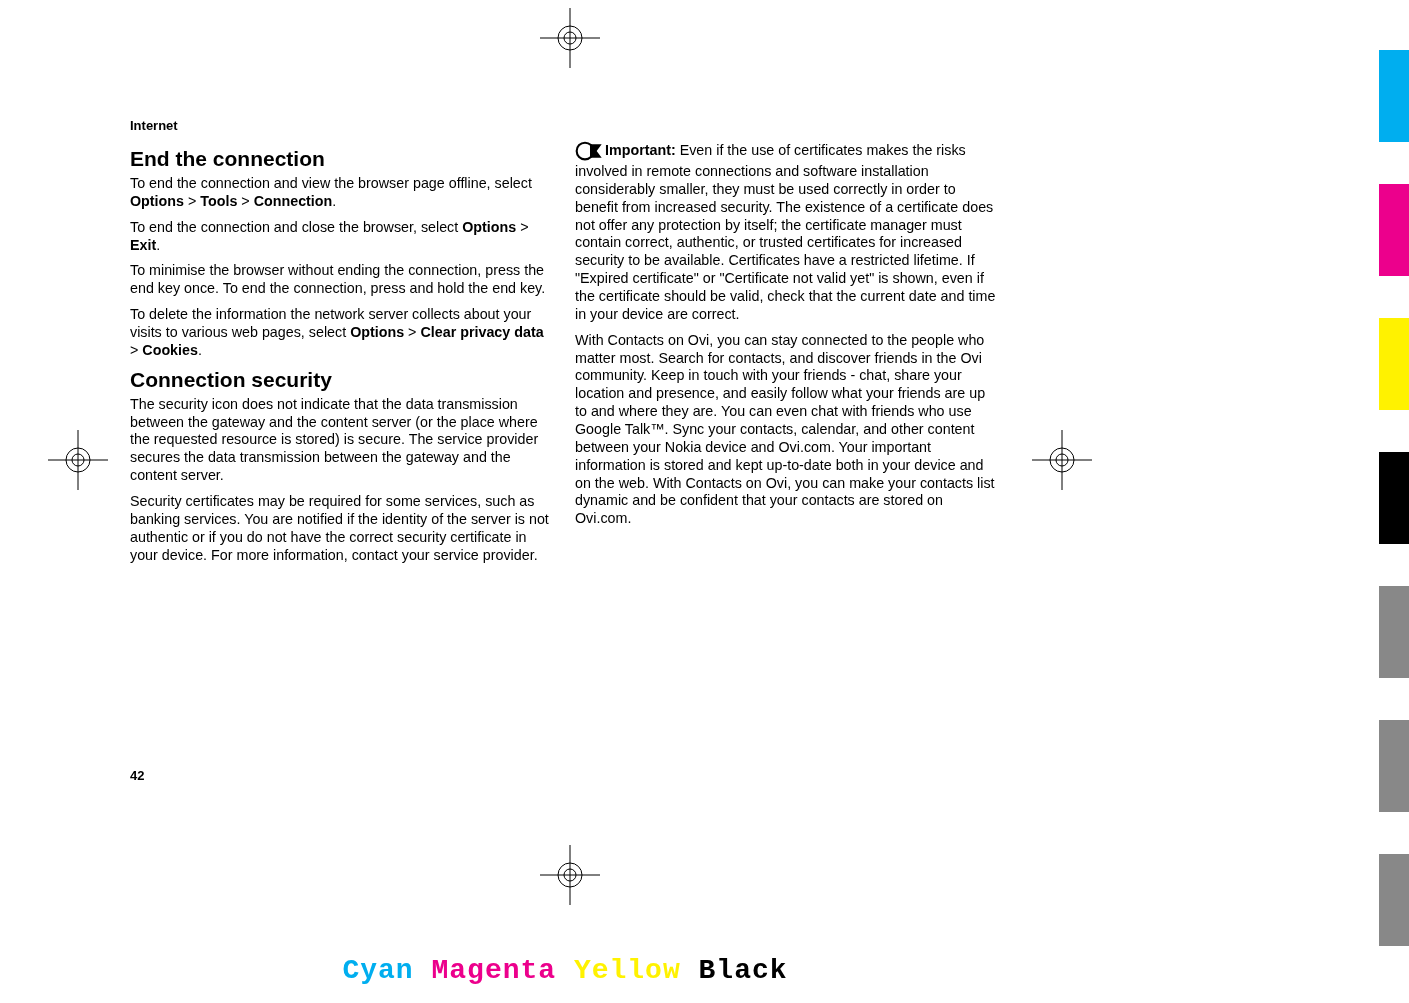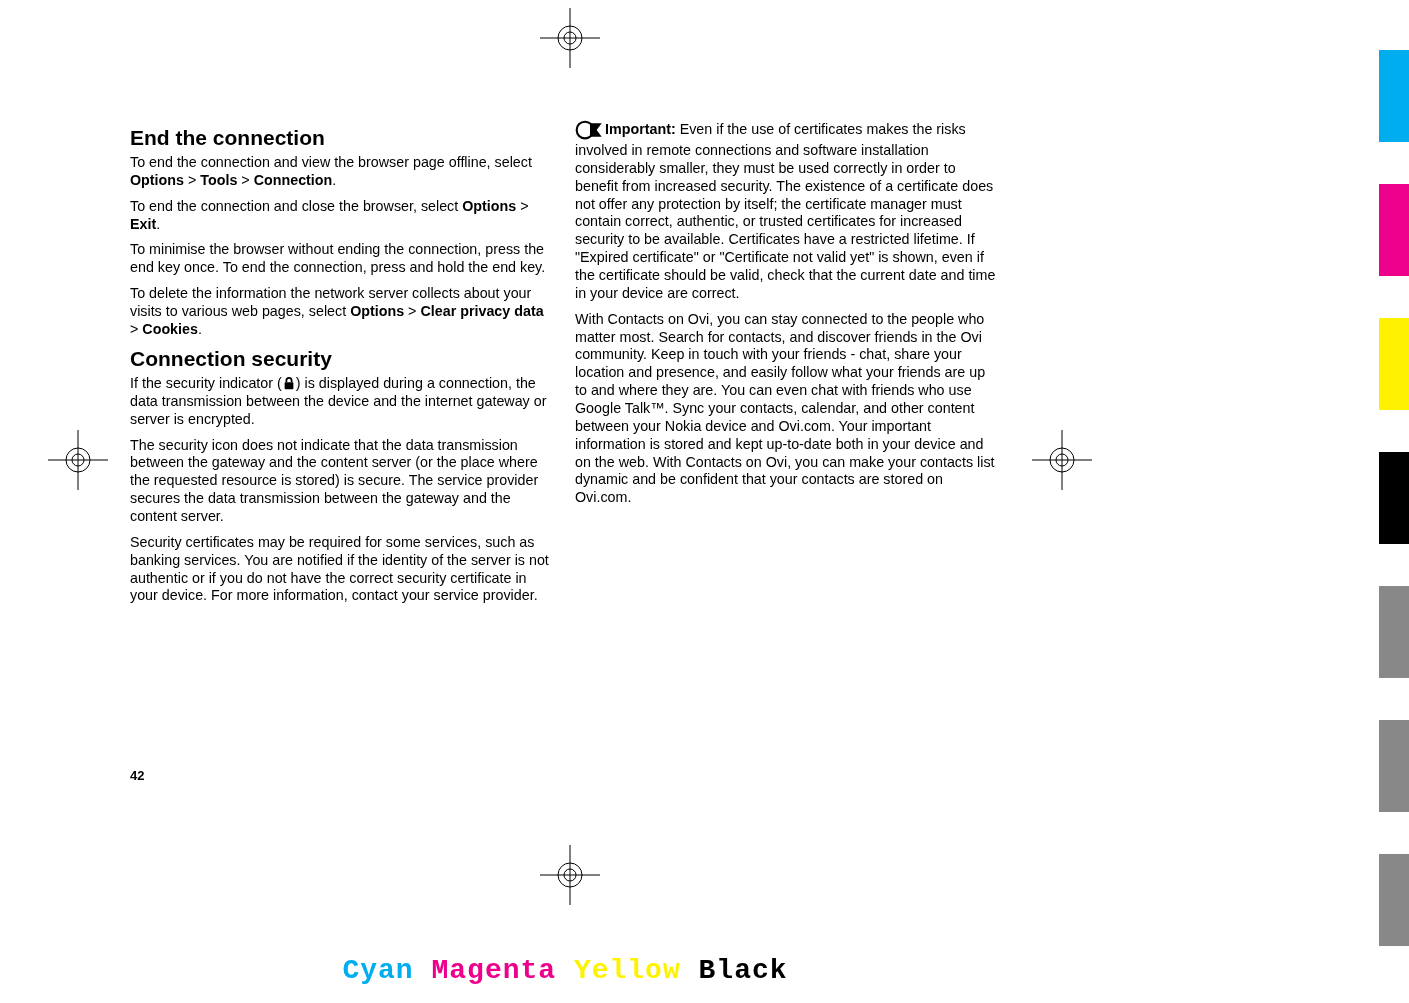--- a/index.html
+++ b/index.html
@@ -127,42 +127,37 @@
     }
     .swatch {
       width: 30px;
       height: 92px;
     }
   </style>
 </head>
 <body>
 
 <div class="page-wrapper">
+  <div class="section-label">Internet</div>
 
   <div class="columns">
     <div class="col">
       <h2>End the connection</h2>
       <p>
         <span>To end the connection and view the browser page offline, select </span><span class="b">Options</span><span> &gt; </span><span class="b">Tools</span><span> &gt; </span><span class="b">Connection</span><span>.</span>
       </p>
       <p>
         <span>To end the connection and close the browser, select </span><span class="b">Options</span><span> &gt; </span><span class="b">Exit</span><span>.</span>
       </p>
       <p>To minimise the browser without ending the connection, press the end key once. To end the connection, press and hold the end key.</p>
       <p>
         <span>To delete the information the network server collects about your visits to various web pages, select </span><span class="b">Options</span><span> &gt; </span><span class="b">Clear privacy data</span><span> &gt; </span><span class="b">Cookies</span><span>.</span>
       </p>
 
       <h2>Connection security</h2>
-      <p>
-        <span>If the security indicator (</span><span class="lock-icon"><svg viewBox="0 0 16 16">
-              <rect x="3" y="7" width="10" height="8" rx="1" fill="#000"></rect>
-              <path d="M5 7 V5 a3 3 0 0 1 6 0 V7" fill="none" stroke="#000" stroke-width="2"></path>
-            </svg></span><span>) is displayed during a connection, the data transmission between the device and the internet gateway or server is encrypted.</span>
-      </p>
       <p>The security icon does not indicate that the data transmission between the gateway and the content server (or the place where the requested resource is stored) is secure. The service provider secures the data transmission between the gateway and the content server.</p>
       <p>Security certificates may be required for some services, such as banking services. You are notified if the identity of the server is not authentic or if you do not have the correct security certificate in your device. For more information, contact your service provider.</p>
     </div>
 
     <div class="col">
       <p>
         <span class="important-icon"><svg viewBox="0 0 36 28">
               <circle cx="12" cy="14" r="10" fill="none" stroke="#000" stroke-width="2.5"></circle>
               <path d="M18 6 L32 6 L26 14 L32 22 L18 22" fill="#000"></path>
             </svg></span><span class="b">Important:  </span><span>Even if the use of certificates makes the risks involved in remote connections and software installation considerably smaller, they must be used correctly in order to benefit from increased security. The existence of a certificate does not offer any protection by itself; the certificate manager must contain correct, authentic, or trusted certificates for increased security to be available. Certificates have a restricted lifetime. If "Expired certificate" or "Certificate not valid yet" is shown, even if the certificate should be valid, check that the current date and time in your device are correct.</span>

